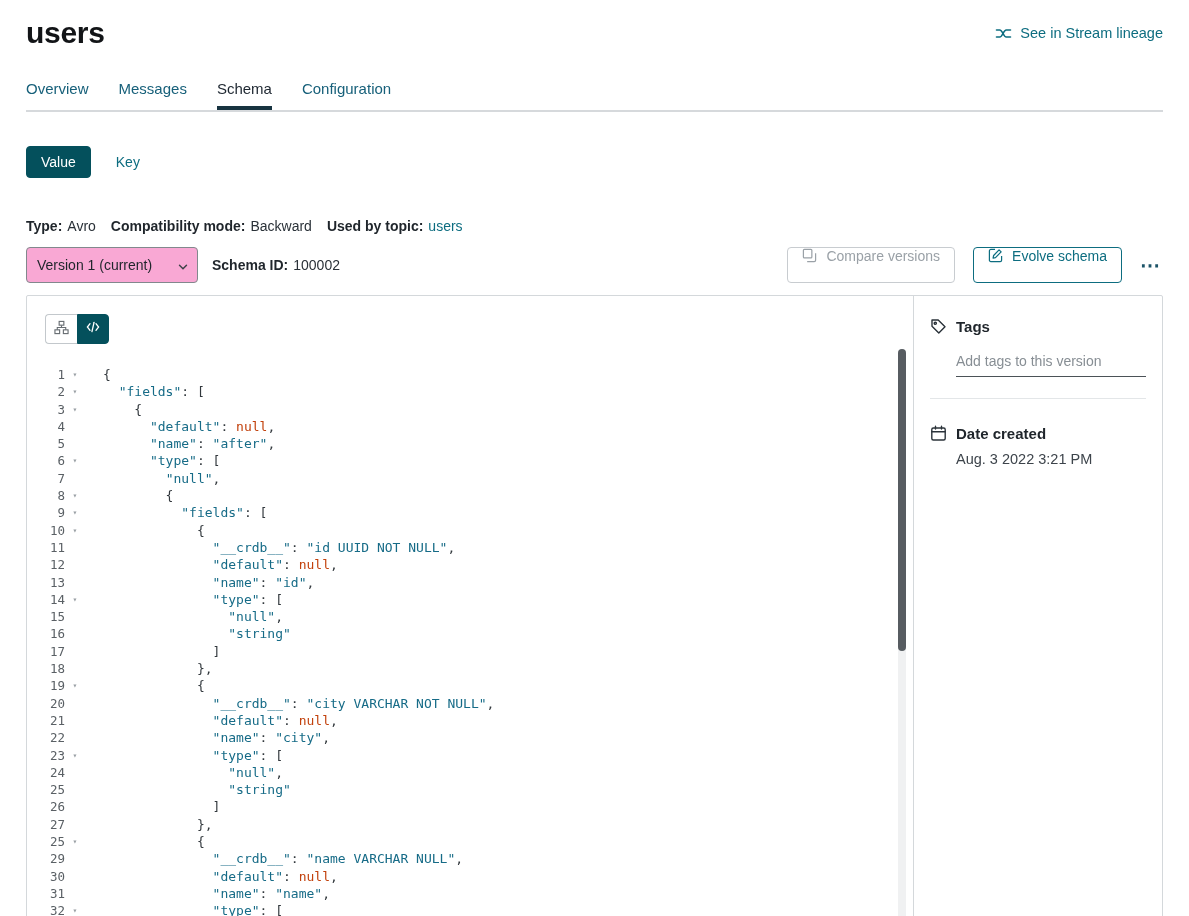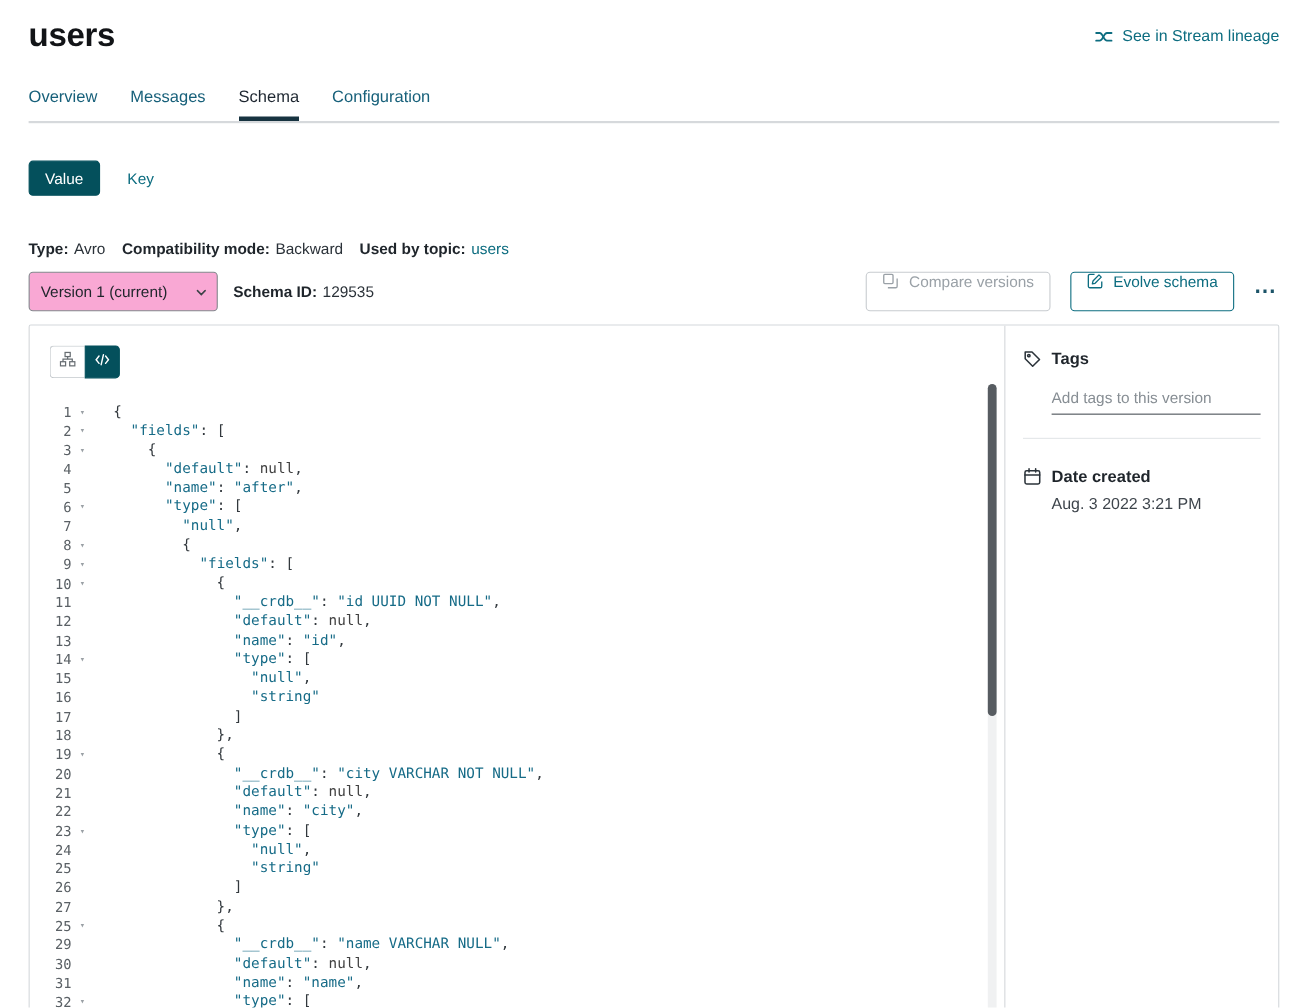--- a/index.html
+++ b/index.html
@@ -62,21 +62,21 @@
   .ed-btn.active { background: #04505c; border: 1px solid #04505c; border-radius: 0 4px 4px 0; }
 
   .code { margin-top: 22px; font-family: "DejaVu Sans Mono", monospace; font-size: 13px; }
   .code-line { display: flex; height: 17.3px; line-height: 17.3px; white-space: pre; }
   .ln { width: 38px; flex: none; text-align: right; color: #5a6065; font-size: 12.5px; }
   .fold { width: 20px; flex: none; text-align: center; color: #9aa0a5; font-size: 8px; cursor: pointer; }
   .code-text { padding-left: 18px; }
   .tk-p { color: #32383d; }
   .tk-k { color: #166b87; }
   .tk-s { color: #166b87; }
-  .tk-x { color: #404040; }
+  .tk-x { color: #c2410c; }
 
   .scrollbar-track { position: absolute; top: 53px; bottom: 0; right: 7px; width: 8px; background: #f0f1f2; border-radius: 4px; }
   .scrollbar-thumb { position: absolute; top: 0; left: 0; width: 8px; height: 302px; background: #575c61; border-radius: 4px; cursor: grab; }
 
   
   .sidebar { width: 248px; flex: none; padding: 22px 16px 0 16px; }
   .side-heading { display: flex; align-items: center; gap: 9px; font-size: 15px; font-weight: 700; color: #1f252b; }
   .side-heading svg { display: block; flex: none; }
   .tags-input {
     display: block; margin: 16px 0 0 26px; width: 190px; border: none; outline: none;
@@ -135,21 +135,21 @@
       <select>
         <option>Version 1 (current)</option>
       </select>
       <span class="chev">
         <svg width="12" height="12" viewBox="0 0 12 12" fill="none" stroke="#3c4247" stroke-width="1.4" stroke-linecap="round">
           <path d="M2.5 4.2L6 7.8l3.5-3.6"></path>
         </svg>
       </span>
     </div>
     <div class="schema-id">
-      <span class="meta-label">Schema ID:</span><span class="meta-value">129535</span>
+      <span class="meta-label">Schema ID:</span><span class="meta-value">100002</span>
     </div>
     <div class="spacer"></div>
     <button class="btn-outline disabled">
       <span>
         <svg width="15" height="15" viewBox="0 0 16 16" fill="none" stroke="currentColor" stroke-width="1.3">
           <rect x="1.5" y="1.5" width="9" height="9" rx="1"></rect>
           <path d="M5.5 14.5h7.5a1.5 1.5 0 0 0 1.5-1.5V5.5"></path>
         </svg>
       </span>
       <span>Compare versions</span>

